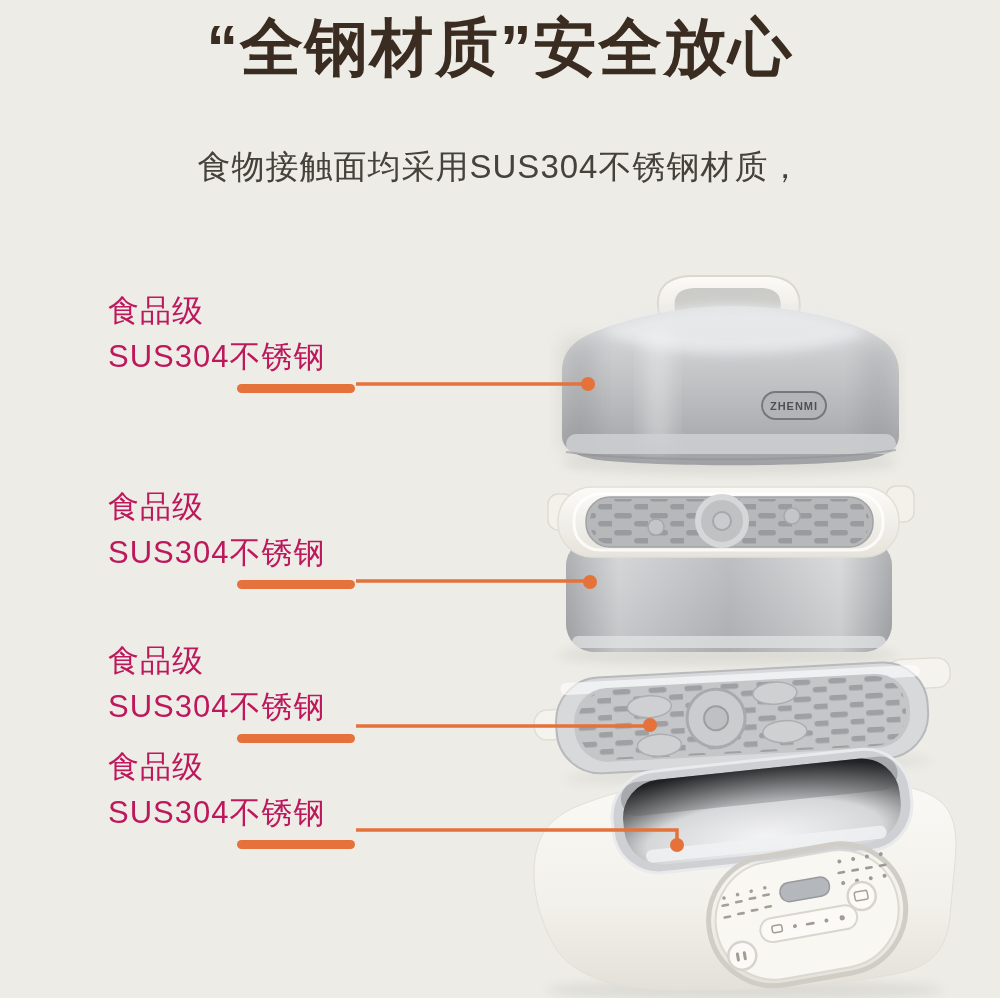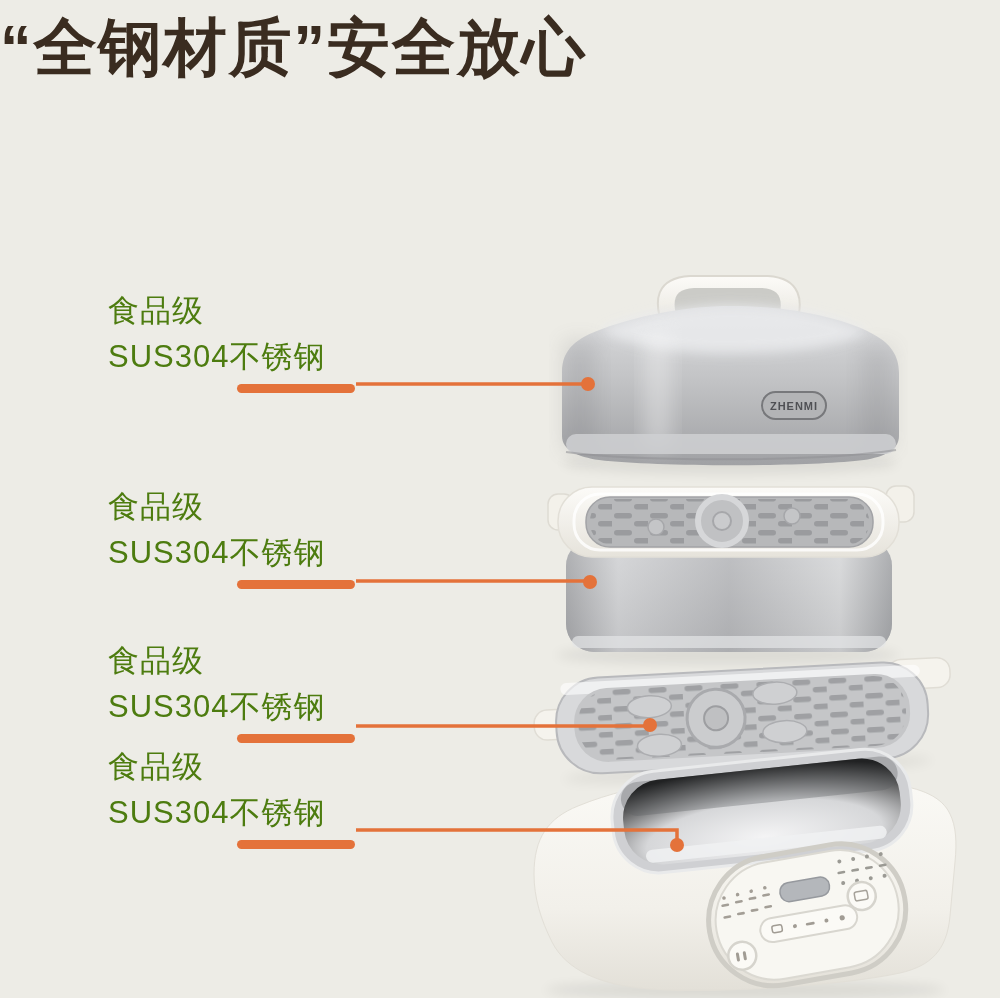--- a/index.html
+++ b/index.html
@@ -2,33 +2,33 @@
 <html style="--bg: #EDECE6; --accent: #E4723A; --title: #3A2C20; --subtitle: #45413B;"><head>
 <meta charset="utf-8">
 <style>
   html,body{margin:0;padding:0;}
   body{font-family:"Liberation Sans","DejaVu Sans",sans-serif;}
   .page{
     position:relative;width:1000px;height:998px;overflow:hidden;
     background:var(--bg,#EDECE6);
   }
   .page-title{
-    position:absolute;top:6px;left:0;width:1000px;
+    position:absolute;top:6px;left:0;width:1000px;text-align:center;
     font-size:63px;line-height:82px;font-weight:bold;letter-spacing:2px;
     color:var(--title,#3A2C20);
   }
   .subtitle{
     position:absolute;top:138px;left:0;width:1000px;text-align:center;
     font-size:33px;line-height:57px;font-weight:400;letter-spacing:1px;
     color:var(--subtitle,#45413B);
   }
   .callout{
     position:absolute;left:108px;
     font-size:31px;line-height:46px;font-weight:500;letter-spacing:1px;
-    color:#4d7c0f;
+    color:#be185d;
   }
   .c-underline{
     width:118px;height:9px;border-radius:5px;margin-left:129px;margin-top:4px;
     background:var(--accent,#E4723A);
   }
   #callout-1{top:288px;}
   #callout-2{top:484px;}
   #callout-3{top:638px;}
   #callout-4{top:744px;}
   svg.product{position:absolute;left:0;top:0;}
@@ -36,20 +36,21 @@
   .accent-fill{fill:var(--accent,#E4723A);}
 </style>
 </head>
 <body>
 
 <div class="page">
 
   <div class="page-title">“全钢材质”安全放心</div>
 
   <div class="subtitle">
+    <div>食物接触面均采用SUS304不锈钢材质，</div>
   </div>
 
   <svg class="product" width="1000" height="998" viewBox="0 0 1000 998">
     <defs>
       <linearGradient id="steelV" x1="0" y1="0" x2="0" y2="1">
         <stop offset="0" stop-color="#DCDDDF"></stop>
         <stop offset="0.45" stop-color="#C3C4C6"></stop>
         <stop offset="1" stop-color="#A0A1A4"></stop>
       </linearGradient>
       <linearGradient id="steelH" x1="0" y1="0" x2="1" y2="0">

